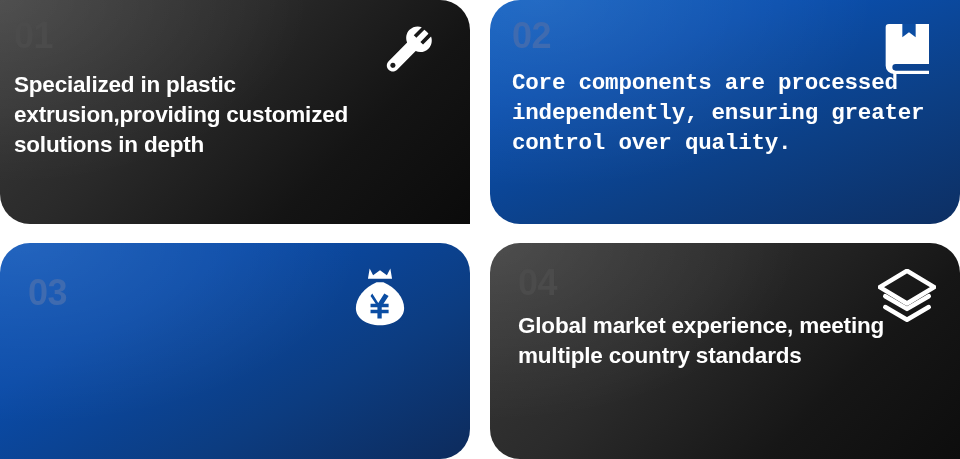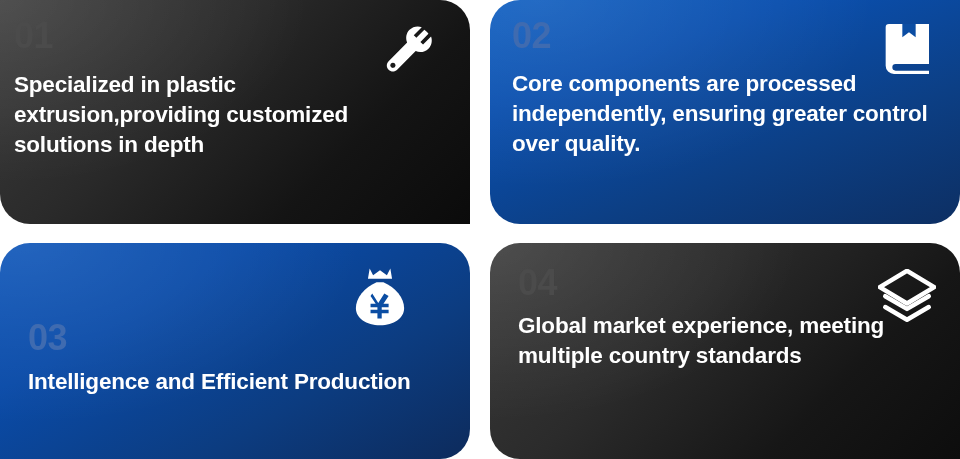--- a/index.html
+++ b/index.html
@@ -55,21 +55,21 @@
 
   .card-inner {
     position:absolute;
     inset:0;
     padding:22px 26px 18px 26px;
     display:flex;
     flex-direction:column;
   }
   .card-1 .card-inner { padding-left:14px; padding-top:18px; }
   .card-2 .card-inner { padding-left:22px; padding-top:18px; }
-  .card-3 .card-inner { padding-left:28px; padding-top:32px;justify-content:center; }
+  .card-3 .card-inner { padding-left:28px; padding-top:32px; }
   .card-4 .card-inner { padding-left:28px; }
 
   .num {
     font-size:36px;
     font-weight:bold;
     line-height:1.0;
     letter-spacing:-0.5px;
     user-select:none;
   }
   .card-1 .num, .card-4 .num { color:#4b4b4b; }
@@ -77,21 +77,21 @@
 
   .title {
     color:#ffffff;
     font-size:22.5px;
     font-weight:bold;
     line-height:1.33;
     letter-spacing:-0.2px;
     max-width:430px;
   }
   .card-1 .title { margin-top:16px; }
-  .card-2 .title { margin-top:15px; }
+  .card-2 .title { margin-top:15px;font-family:Liberation Mono, monospace; }
   .card-3 .title { margin-top:11px; }
   .card-4 .title { margin-top:10px; }
 
   .icon {
     position:absolute;
     color:#ffffff;
     line-height:0;
   }
   .icon-wrench   { top:24px;  right:36px; }
   .icon-book     { top:22px;  right:26px; }
@@ -126,21 +126,20 @@
       <svg width="50" height="54" viewBox="0 0 60 64" fill="none">
         <path d="M6 2 H54 V50 H14 a4 4 0 0 0 0 8 H54 V62 H12 A10 10 0 0 1 2 52 V6 a4 4 0 0 1 4 -4 Z" fill="#ffffff"></path>
         <path d="M22 2 H38 V18 L30 12 L22 18 Z" fill="#0b4da3"></path>
       </svg>
     </span>
   </div>
 
   <div class="card card-3">
     <div class="card-inner">
       <div class="num">03</div>
-      <div class="title">Intelligence and Efficient Production</div>
     </div>
     <span class="icon icon-moneybag">
       <svg width="56" height="62" viewBox="0 0 64 72" fill="none">
         <path d="M20 4 L24 12 L32 6 L40 12 L44 4 L46 16 L18 16 Z" fill="#ffffff"></path>
         <path d="M28 20 C14 26 4 38 4 50 C4 62 16 70 32 70 C48 70 60 62 60 50 C60 38 50 26 36 20 Z" fill="#ffffff"></path>
         <path d="M23 33 L30 44 L37 33 L42 36 L36 45 L42 45 L42 49 L34 49 L34 52 L42 52 L42 56 L34 56 L34 62 L29 62 L29 56 L21 56 L21 52 L29 52 L29 49 L21 49 L21 45 L27 45 L21 36 Z" fill="#0b4da3"></path>
       </svg>
     </span>
   </div>
 

